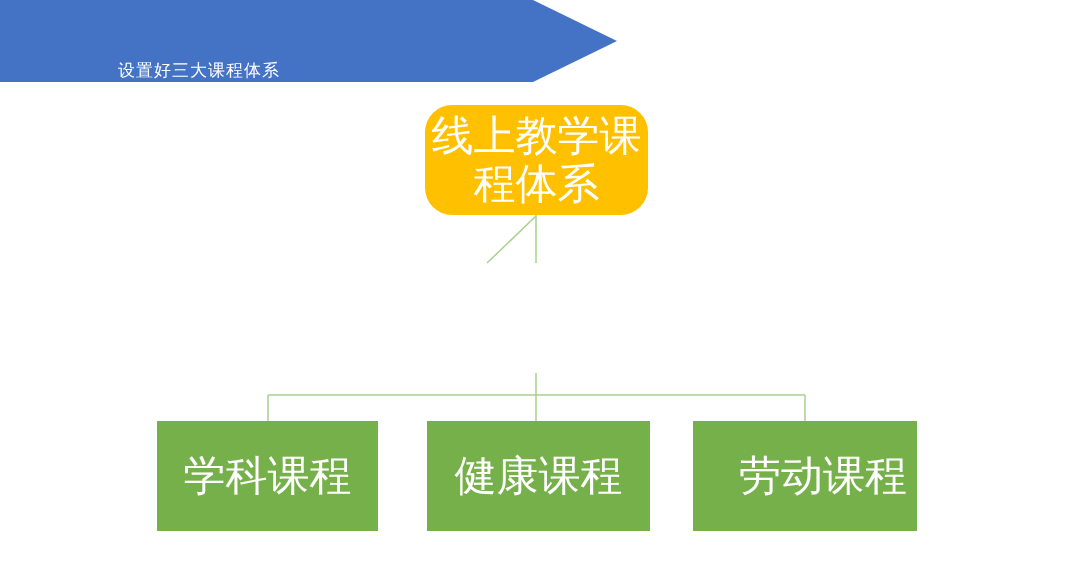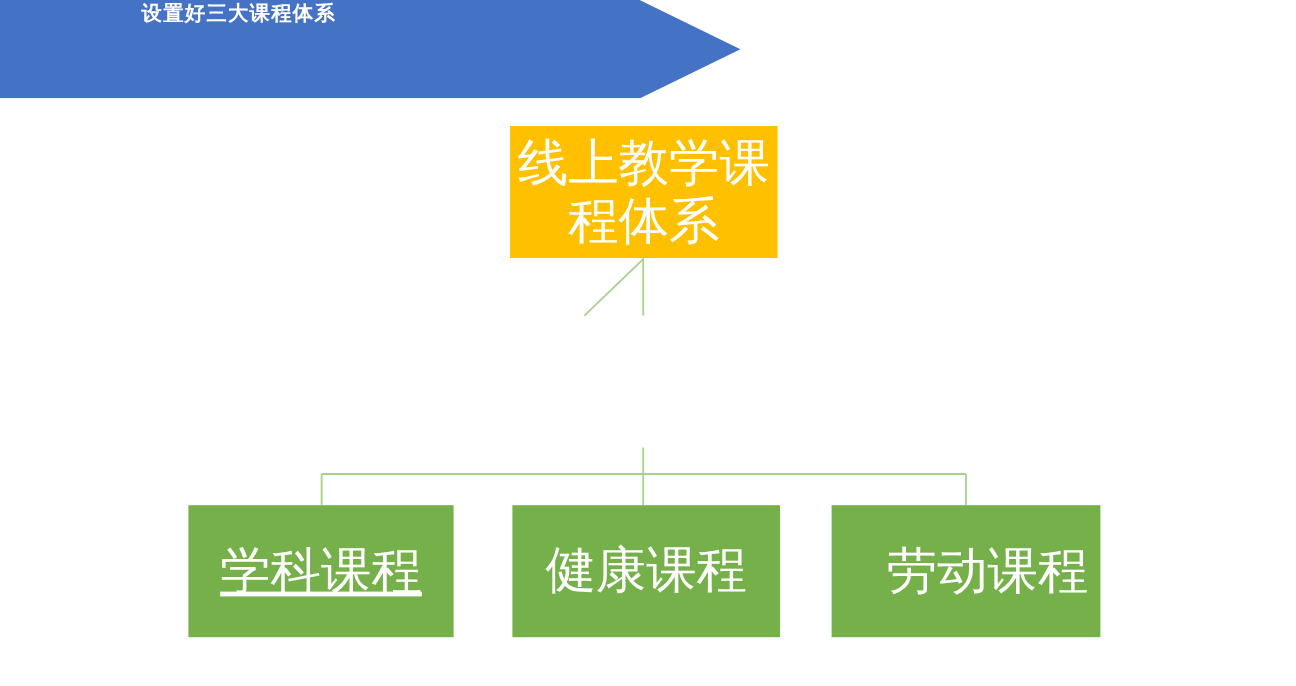--- a/index.html
+++ b/index.html
@@ -25,22 +25,21 @@
   
   .banner-arrow {
     position: absolute;
     left: 0;
     top: 0;
     width: 617px;
     height: 82px;
     background: var(--banner-blue);
     clip-path: polygon(0 0, 533px 0, 617px 41px, 533px 82px, 0 82px);
     display: flex;
-    align-items: flex-start;
-    font-weight: bold;
+    align-items: flex-end;
   }
   .banner-label {
     margin-left: 118px;
     color: var(--label-white);
     font-size: 17px;
     letter-spacing: 1px;
     white-space: nowrap;
   }
 
   
@@ -67,34 +66,35 @@
     color: var(--label-white);
     font-size: 42px;
     line-height: 1.15;
   }
   .node-root {
     left: 425px;
     top: 105px;
     width: 223px;
     height: 110px;
     background: var(--root-orange);
+    border-radius: 27px;
   }
   .node-parent {
     left: 432px;
     top: 263px;
     width: 223px;
     height: 110px;
     background: var(--node-green);
   }
   .node-child {
     top: 421px;
     height: 110px;
     background: var(--node-green);
   }
-  .node-child-1 { left: 157px; width: 221px; text-decoration: underline; }
+  .node-child-1 { left: 157px; width: 221px; }
   .node-child-2 { left: 427px; width: 223px; font-family: Liberation Serif, serif; }
   .node-child-3 { left: 693px; width: 224px; padding-left: 36px; }
 </style>
 </head>
 <body>
 
 <div class="slide-canvas">
 
   <div class="banner-arrow">
     <span class="banner-label">设置好三大课程体系</span>

